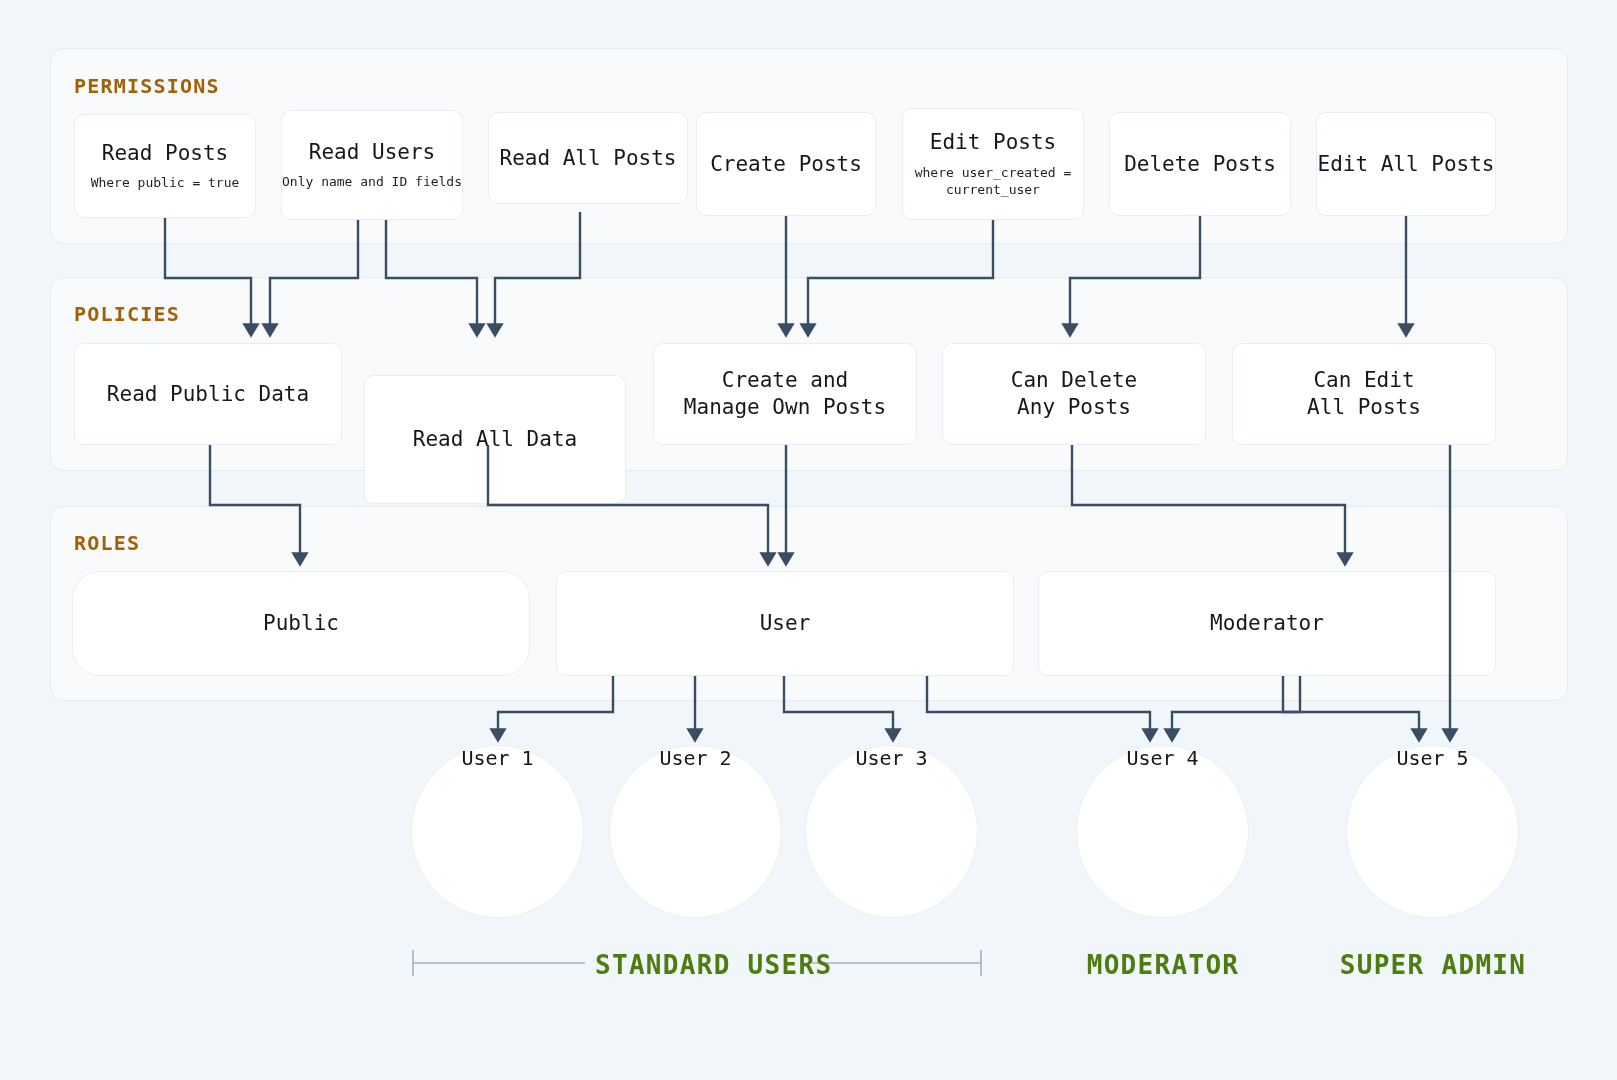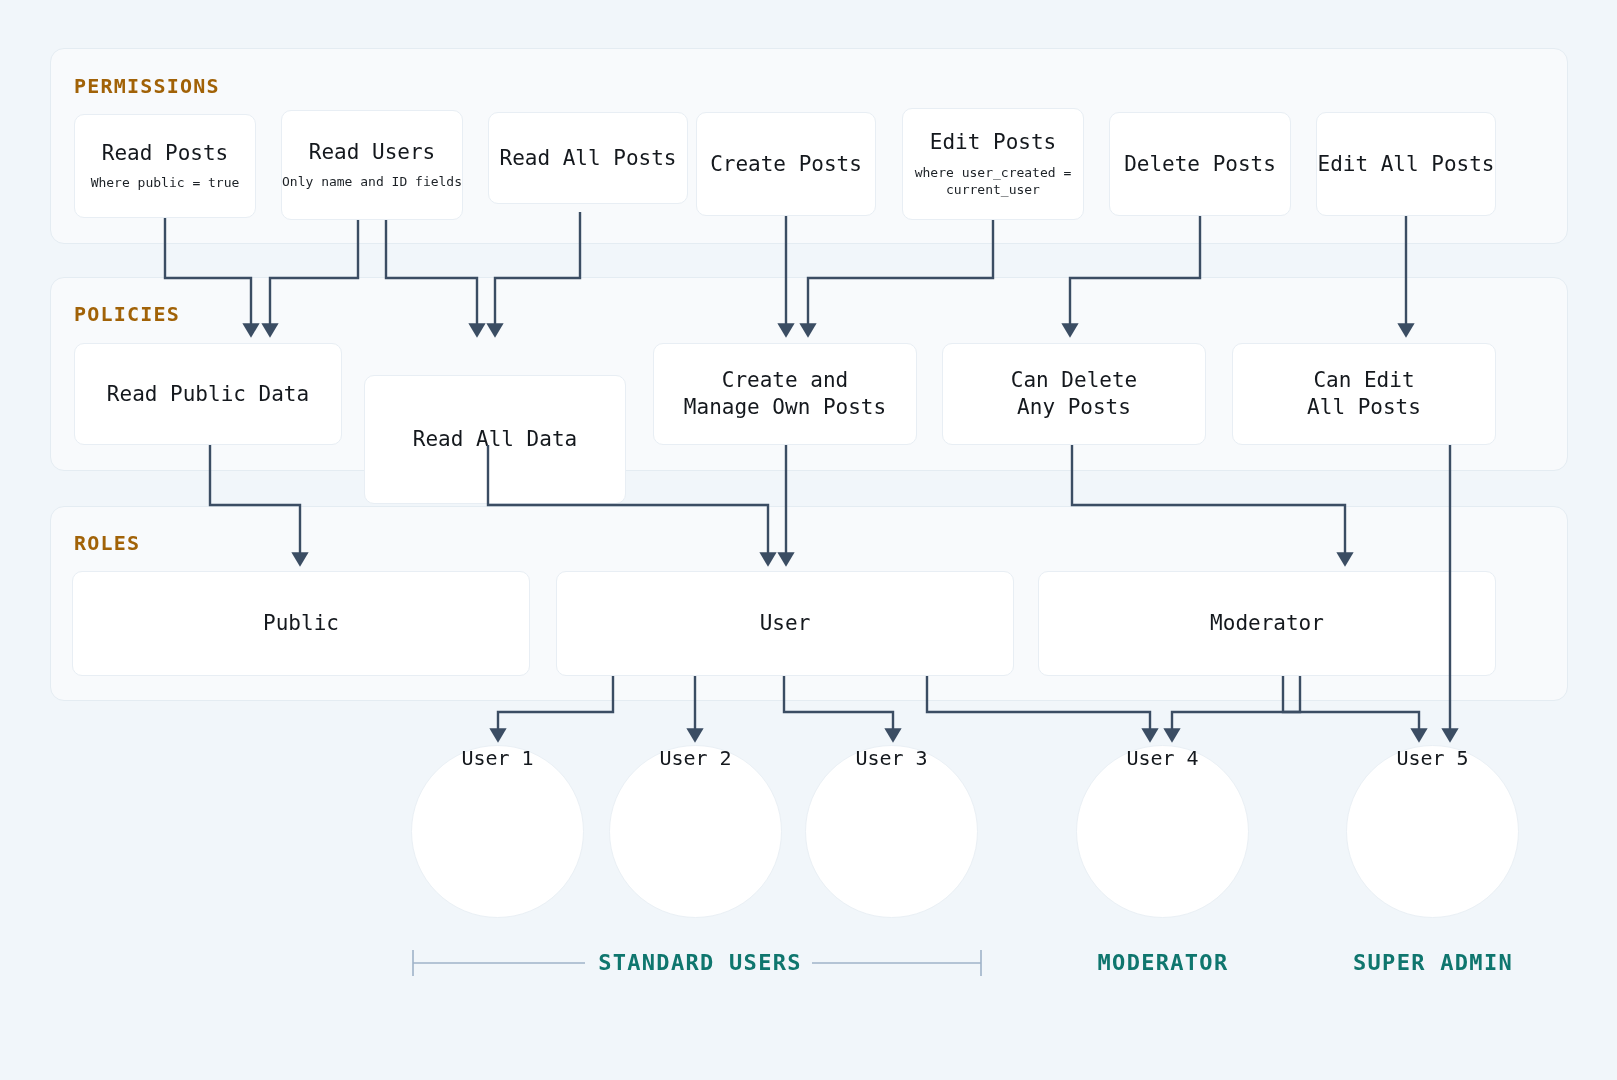--- a/index.html
+++ b/index.html
@@ -71,24 +71,24 @@
     justify-content: center;
   }
   .circle span {
     font-family: "DejaVu Sans Mono", monospace;
     font-size: 20px;
     color: #14181d;
   }
   .grouplabel {
     position: absolute;
     font-family: "DejaVu Sans Mono", monospace;
-    font-size: 22px;
+    font-size: 26px;
     font-weight: 700;
     letter-spacing: 1.3px;
-    color: #0f766e;
+    color: #4d7c0f;
     text-align: center;
     white-space: nowrap;
   }
   svg.wires {
     position: absolute;
     left: 0;
     top: 0;
     width: 1617px;
     height: 1080px;
     pointer-events: none;
@@ -164,21 +164,21 @@
   </div>
 
   <div class="node" style="left:1232px; top:343px; width:264px; height:102px;">
     <div class="title">Can Edit
 All Posts</div>
   </div>
 
   <div class="band" style="left:50px; top:506px; width:1518px; height:195px;"></div>
   <div class="band-title" style="left:74px; top:531px;">ROLES</div>
 
-  <div class="node" style="left:72px; top:571px; width:458px; height:105px;">
+  <div class="node" style="left:72px; top:571px; width:458px; height:105px;border-radius:28px;">
     <div class="title">Public</div>
   </div>
 
   <div class="node" style="left:556px; top:571px; width:458px; height:105px;text-align:right;">
     <div class="title">User</div>
   </div>
 
   <div class="node" style="left:1038px; top:571px; width:458px; height:105px;">
     <div class="title">Moderator</div>
   </div>

